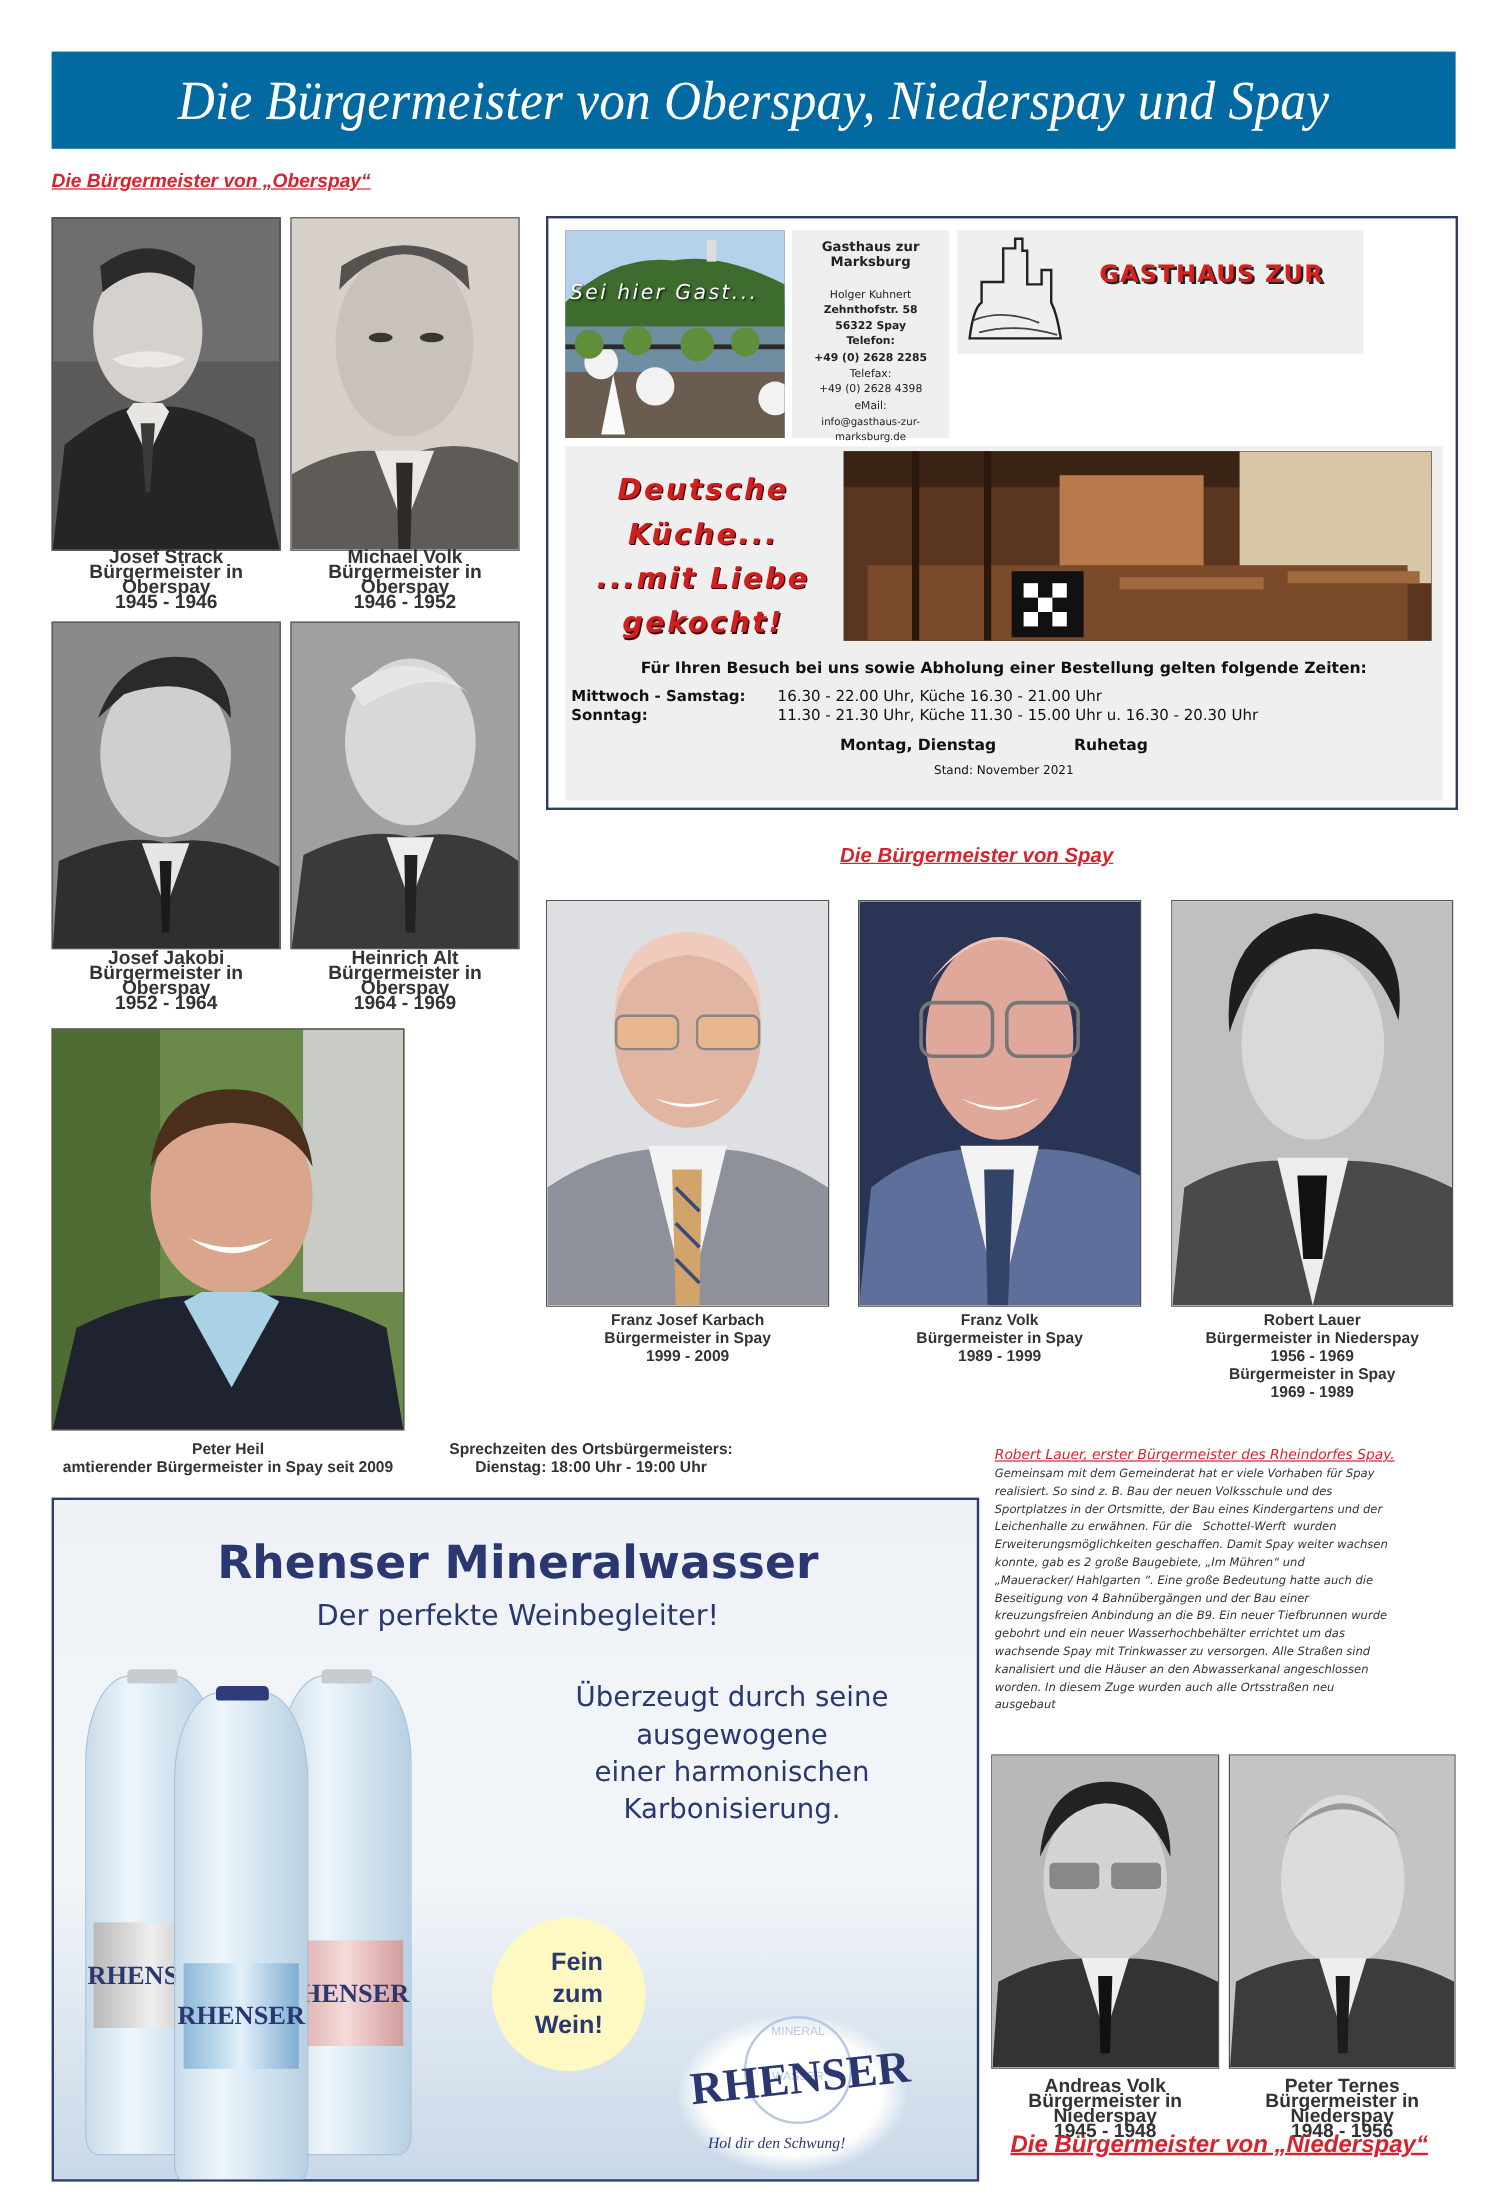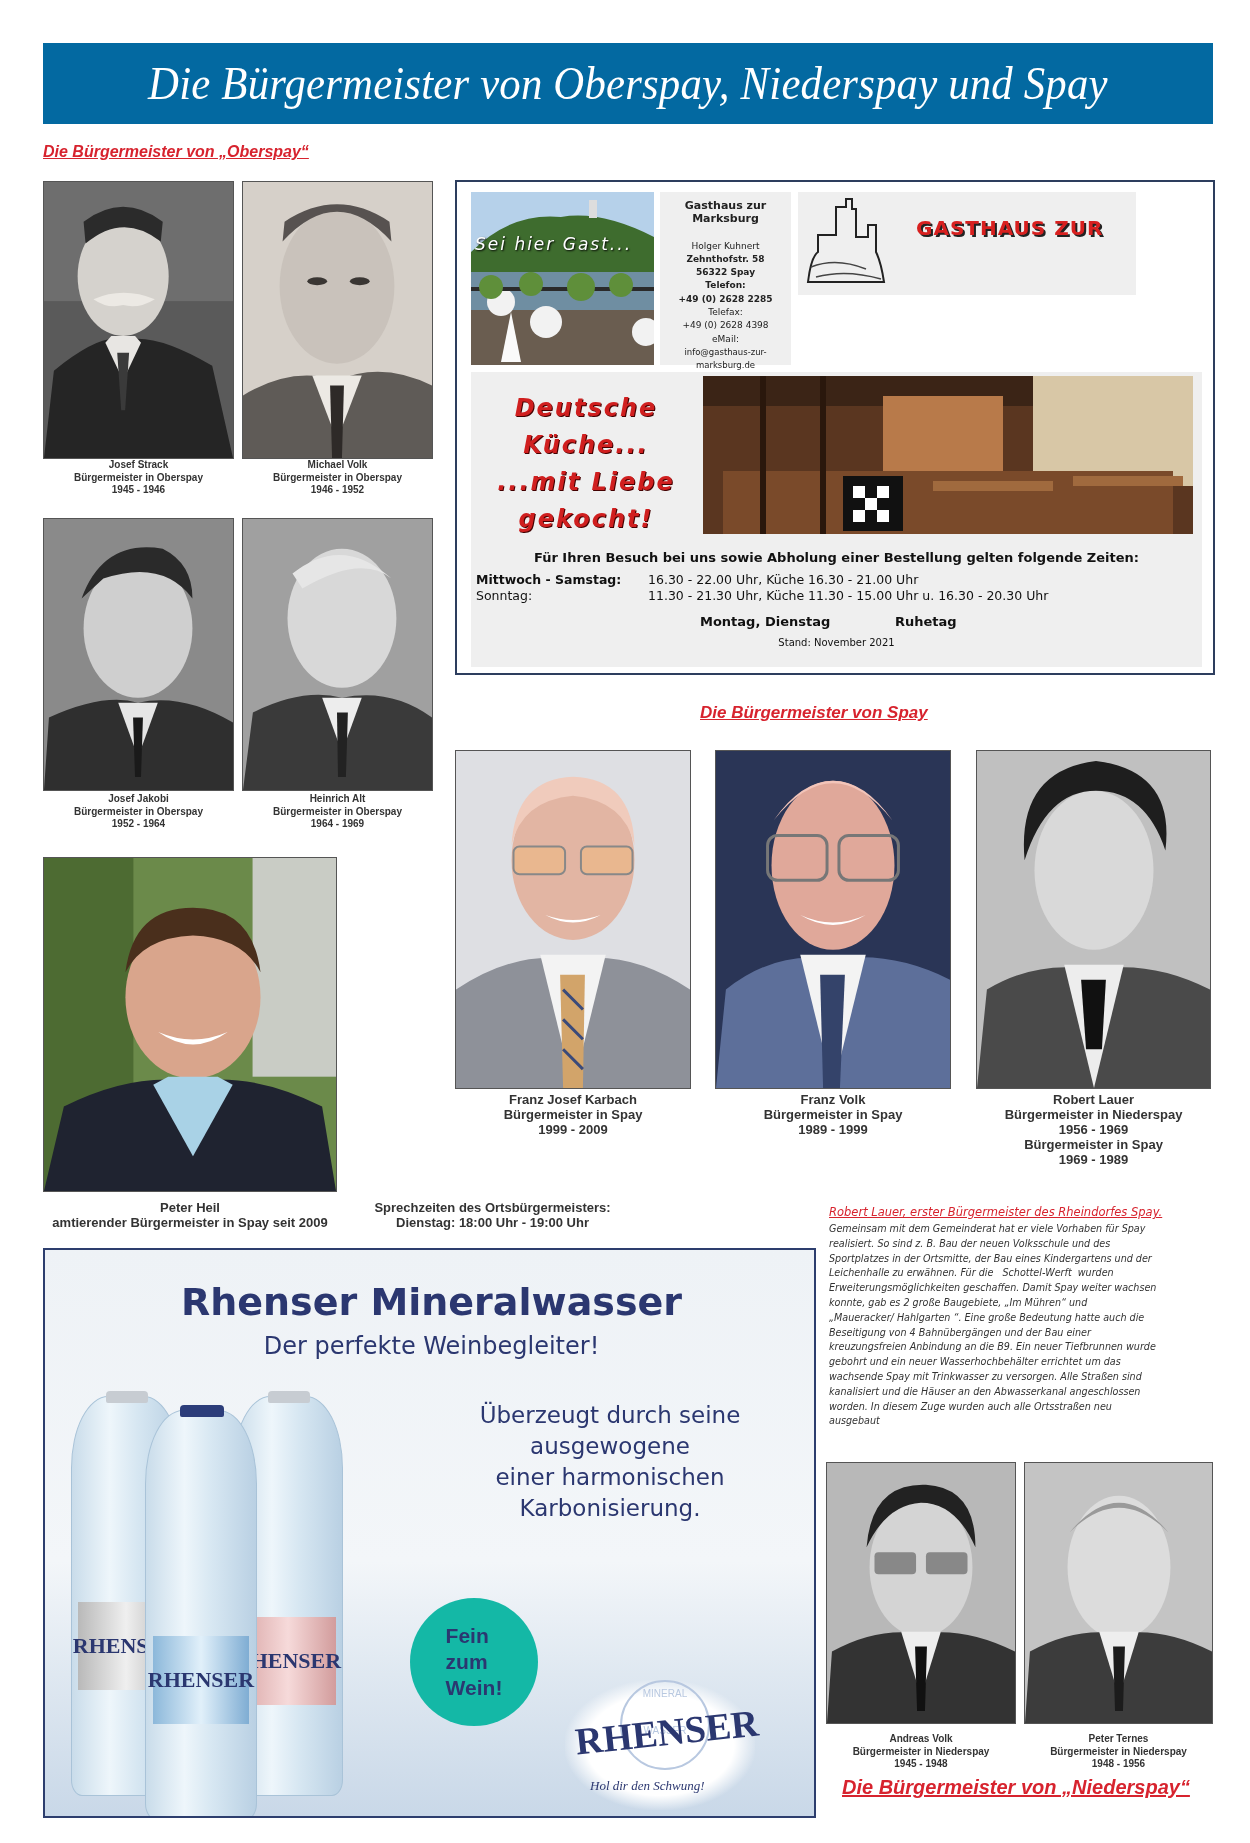--- a/index.html
+++ b/index.html
@@ -12,21 +12,21 @@
     display: flex; align-items: center; justify-content: center; }
   #banner h1 { font-family: "Liberation Serif", serif; font-style: italic; font-weight: normal;
     color: #fff; font-size: 46px; letter-spacing: 0.2px; transform: scaleX(0.93); white-space: nowrap; }
 
   .section-title { font-family: "Liberation Sans", sans-serif; font-style: italic; font-weight: bold;
     color: #d7232e; text-decoration: underline; white-space: nowrap; }
 
   
   .photo { border: 1px solid #555; overflow: hidden; }
   .photo svg { display: block; width: 100%; height: 100%; }
-  .caption { text-align: center; font-weight: bold; color: #333; font-size: 10px; line-height: 12.5px; }
+  .caption { text-align: center; font-weight: bold; color: #333; font-size: 16px; line-height: 12.5px; }
   .caption-lg { text-align: center; font-weight: bold; color: #333; font-size: 13px; line-height: 15px; }
 
   
   #gasthaus { left: 455px; top: 180px; width: 760px; height: 495px; border: 2px solid #2d3e5e; background: #fff; }
   .gh-panel { background: #efefef; }
   .gh-info { font-family: "DejaVu Sans", sans-serif; text-align: center; font-size: 9px; line-height: 13.3px; color: #222; }
   .gh-info .t { font-weight: bold; font-size: 11px; margin-bottom: 14px; }
   .gh-info b { font-weight: bold; }
   .marks-logo { font-family: "DejaVu Sans", sans-serif; font-weight: bold; color: #d8201f; text-shadow: 2px 2px 0 #222; }
   .kueche { font-family: "DejaVu Sans", sans-serif; font-weight: bold; font-style: italic; color: #d01f1f; text-align: center; font-size: 24px; line-height: 37px; letter-spacing: 2px; text-shadow: 1px 1px 0 #400; }
@@ -36,21 +36,21 @@
   #rhenser { left: 43px; top: 1248px; width: 773px; height: 570px; border: 2px solid #2d3e6e;
     background: linear-gradient(#eef2f6 0%, #f3f6f9 55%, #dfe8f1 75%, #c9d8e8 100%); overflow: hidden; }
   .rh-navy { color: #2b3770; }
   .bottle { position: absolute; border-radius: 34% 34% 10% 10% / 18% 18% 4% 4%;
     background: linear-gradient(90deg, #c9dcea 0%, #eef6fb 35%, #d7e7f2 60%, #b9d0e3 100%);
     border: 1px solid #a9c3d8; }
   .bottle-cap { position: absolute; border-radius: 4px 4px 2px 2px; }
   .bottle-label { position: absolute; left: 6%; width: 88%; height: 88px; display: flex; align-items: center; justify-content: center;
     font-family: "Liberation Serif", serif; font-weight: bold; color: #2b3770; font-size: 22px; }
   .bubble { position: absolute; left: 410px; top: 1598px; width: 128px; height: 128px; border-radius: 50%;
-    background: #14b8a6; display: flex; align-items: center; justify-content: center; text-align: left;
+    background: #fef9c3; display: flex; align-items: center; justify-content: center; text-align: right;
     font-weight: bold; color: #2b3770; font-size: 21px; line-height: 26px; }
 
   .article-title { font-family: "DejaVu Sans", sans-serif; font-style: italic; color: #d7232e; text-decoration: underline; font-size: 11.5px; }
   .article-body { font-family: "DejaVu Sans", sans-serif; font-size: 9.6px; line-height: 14.8px; color: #333; font-style: italic; }
 </style>
 </head>
 <body>
 
 <div id="banner" class="abs">
   <h1>Die Bürgermeister von Oberspay, Niederspay und Spay</h1>
@@ -213,21 +213,21 @@
           <path d="M60 0 L60 158 M120 0 L120 158" stroke="#2a170c" stroke-width="6"></path>
         </svg>
     </div>
     <div class="abs hours" style="left:0; top:178px; width:731px; text-align:center; font-weight:bold; font-size:13px;">Für Ihren Besuch bei uns sowie Abholung einer Bestellung gelten folgende Zeiten:</div>
     <div class="abs hours" style="left:5px; top:200px; width:720px;">
       <div style="display:flex; line-height:16px;">
           <span style="width:172px; font-weight:bold;">Mittwoch - Samstag:</span>
           <span>16.30 - 22.00 Uhr, Küche 16.30 - 21.00 Uhr</span>
         </div>
       <div style="display:flex; line-height:16px;">
-          <span style="width:172px; font-weight:normal;">Sonntag:</span>
+          <span style="width:172px; font-weight:bold;">Sonntag:</span>
           <span>11.30 - 21.30 Uhr, Küche 11.30 - 15.00 Uhr u. 16.30 - 20.30 Uhr</span>
         </div>
     </div>
     <div class="abs hours" style="left:229px; top:242px; font-weight:bold; font-size:13px;">Montag, Dienstag</div>
     <div class="abs hours" style="left:424px; top:242px; font-weight:bold; font-size:13px;">Ruhetag</div>
     <div class="abs hours" style="left:0; top:265px; width:731px; text-align:center; font-size:10px;">Stand: November 2021</div>
   </div>
 </div>
 
 <div class="abs section-title" style="left:700px; top:703px; font-size:17px;">Die Bürgermeister von Spay</div>

